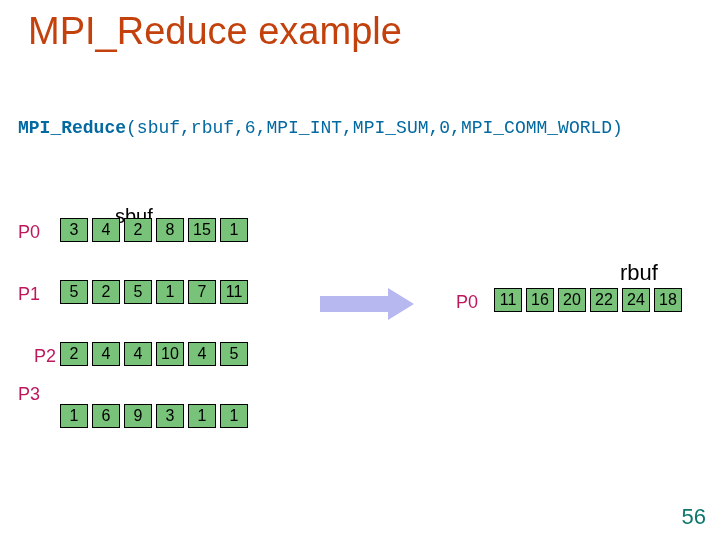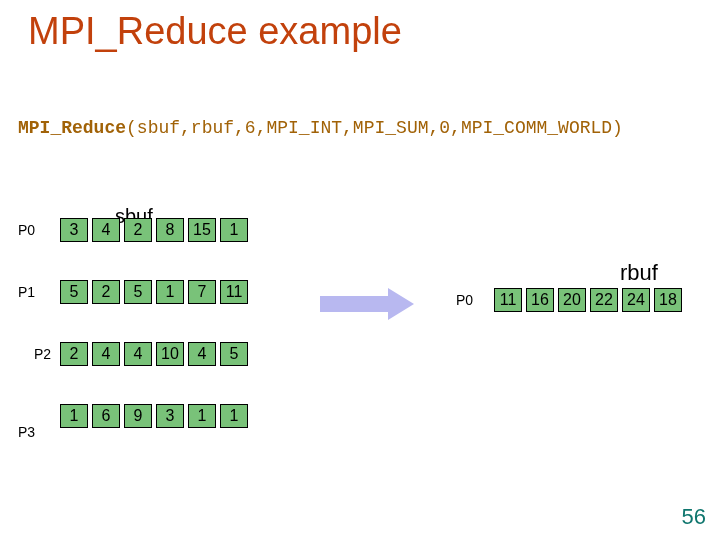--- a/index.html
+++ b/index.html
@@ -17,48 +17,48 @@
     top: 10px;
     font-size: 38px;
     color: #c2410c;
   }
   .code-line {
     position: absolute;
     left: 18px;
     top: 118px;
     font-family: "Courier New", monospace;
     font-size: 18px;
-    color: #a16207;
+    color: #0369a1;
     white-space: pre;
   }
   .code-line .fn { font-weight: bold; }
   .sbuf-label {
     position: absolute;
     left: 115px;
     top: 190px;
     font-size: 20px;
     color: #000;
     margin-top: 15px;
   }
   .rbuf-label {
     position: absolute;
     left: 620px;
     top: 260px;
     font-size: 22px;
     color: #000;
   }
   .proc-label {
     position: absolute;
-    font-size: 14px;
-    color: #000000;
+    font-size: 18px;
+    color: #be185d;
   }
   .p0l { left: 18px; top: 222px; }
   .p1l { left: 18px; top: 284px; }
   .p2l { left: 34px; top: 346px; }
-  .p3l { left: 18px; top: 424px; }
+  .p3l { left: 18px; top: 384px; }
   .p0r { left: 456px; top: 292px; }
 
   .row {
     position: absolute;
     display: flex;
     gap: 4px;
   }
   .r0 { left: 60px; top: 218px; }
   .r1 { left: 60px; top: 280px; }
   .r2 { left: 60px; top: 342px; }

